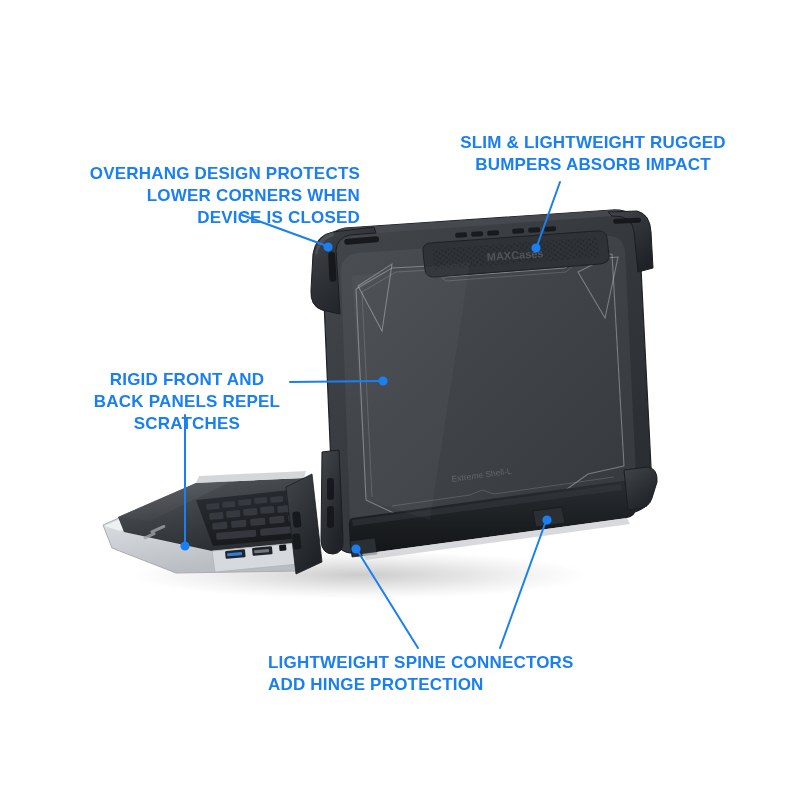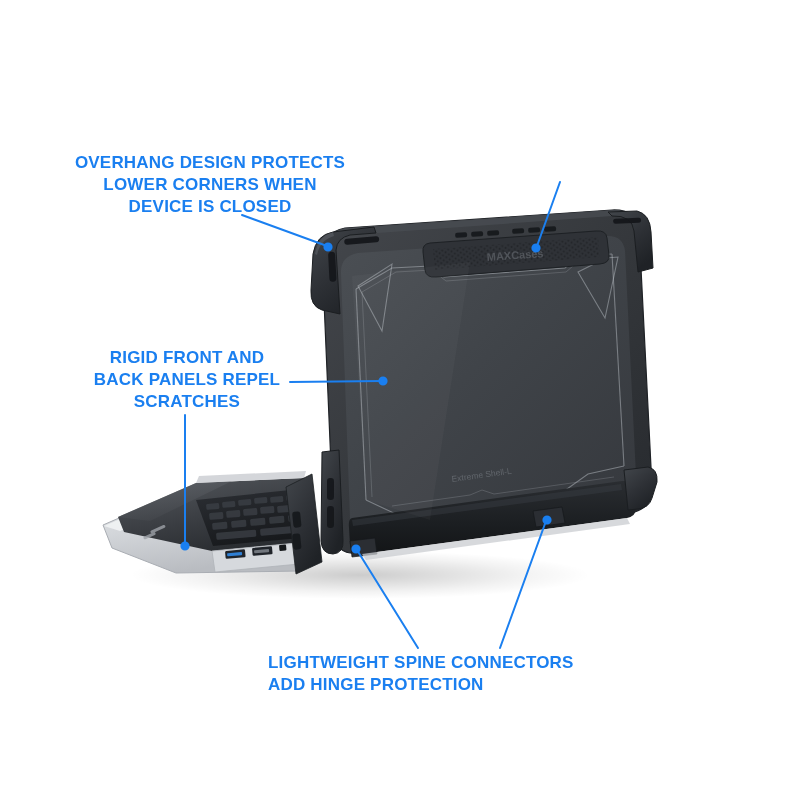--- a/index.html
+++ b/index.html
@@ -20,23 +20,23 @@
   .callout {
     position: absolute;
     color: #1a7ff0;
     font-weight: bold;
     font-size: 17px;
     line-height: 22px;
     letter-spacing: 0.2px;
     white-space: pre-line;
     text-transform: uppercase;
   }
-  .ca-overhang  { left: 60px;  top: 152px; width: 300px; text-align: center; }
+  .ca-overhang  { left: 60px;  top: 163px; width: 300px; text-align: right; }
   .ca-bumpers   { left: 448px; top: 132px; width: 290px; text-align: center; }
-  .ca-rigid     { left: 82px;  top: 347px; width: 210px; text-align: center; }
+  .ca-rigid     { left: 82px;  top: 369px; width: 210px; text-align: center; }
   .ca-spine     { left: 268px; top: 652px; width: 340px; text-align: left; }
 
   
   .layer {
     position: absolute;
     left: 0; top: 0;
     width: 800px; height: 800px;
     overflow: visible;
   }
   .leaders { pointer-events: none; }
@@ -352,20 +352,22 @@
 
       <line x1="546" y1="521" x2="500" y2="648"></line>
       <circle cx="547" cy="520" r="3.6"></circle>
     </g>
   </svg>
 
   <div class="callout ca-overhang">OVERHANG DESIGN PROTECTS
 LOWER CORNERS WHEN
 DEVICE IS CLOSED</div>
 
+  <div class="callout ca-bumpers">SLIM &amp; LIGHTWEIGHT RUGGED
+BUMPERS ABSORB IMPACT</div>
 
   <div class="callout ca-rigid">RIGID FRONT AND
 BACK PANELS REPEL
 SCRATCHES</div>
 
   <div class="callout ca-spine">LIGHTWEIGHT SPINE CONNECTORS
 ADD HINGE PROTECTION</div>
 
 </div>
 

